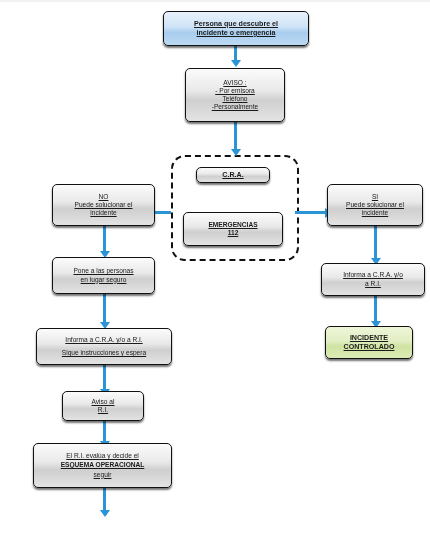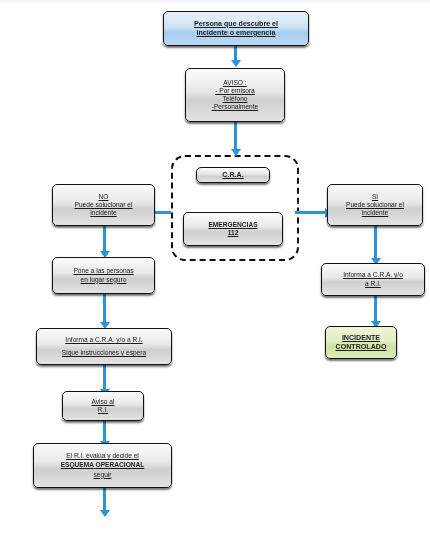--- a/index.html
+++ b/index.html
@@ -158,18 +158,18 @@
   <div class="arrow arrow-down" style="left:370.5px;top:258px;"></div>
 
   <div class="node grey t7" style="left:321px;top:263px;width:104px;height:33px;">
     <span>Informa a C.R.A. y/o
 a R.I.</span>
   </div>
 
   <div class="conn vline" style="left:374px;top:296px;height:28px;"></div>
   <div class="arrow arrow-down" style="left:370.5px;top:321px;"></div>
 
-  <div class="node green t75 b" style="left:325px;top:326px;width:72px;height:33px;">
+  <div class="node green t75 b" style="left:325px;top:326px;width:88px;height:33px;">
     <span>INCIDENTE
 CONTROLADO</span>
   </div>
 
 </div>
 
 </body></html>

